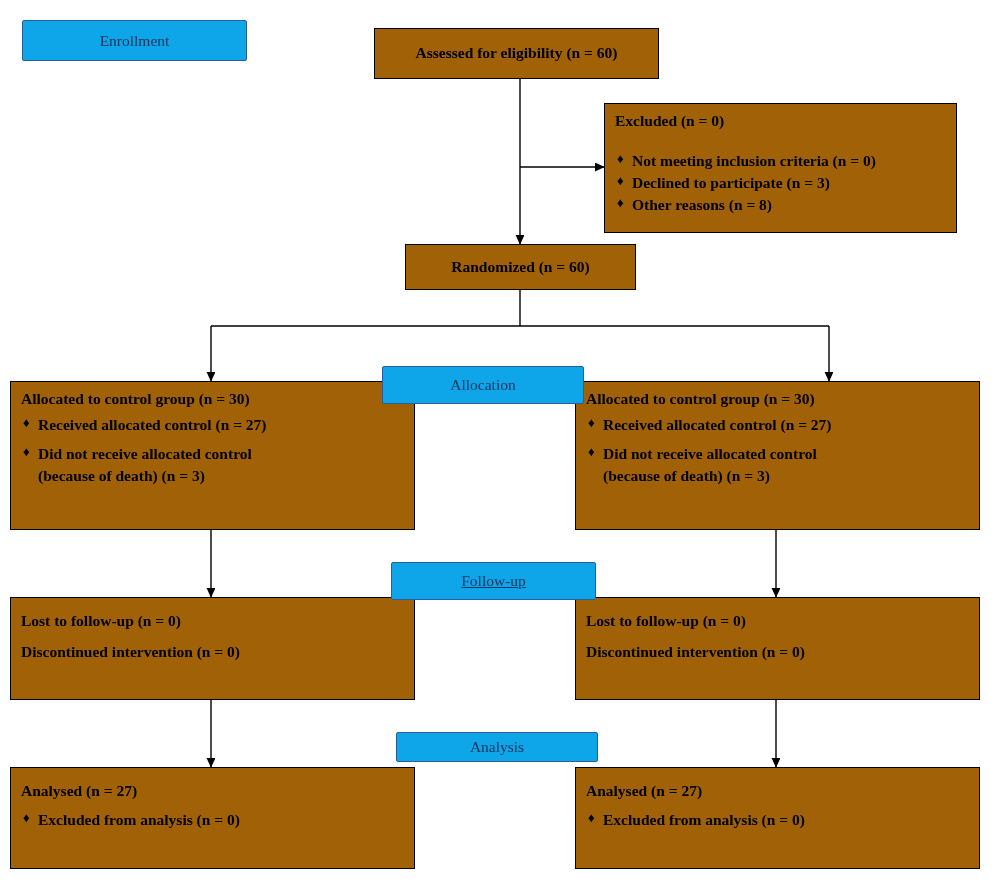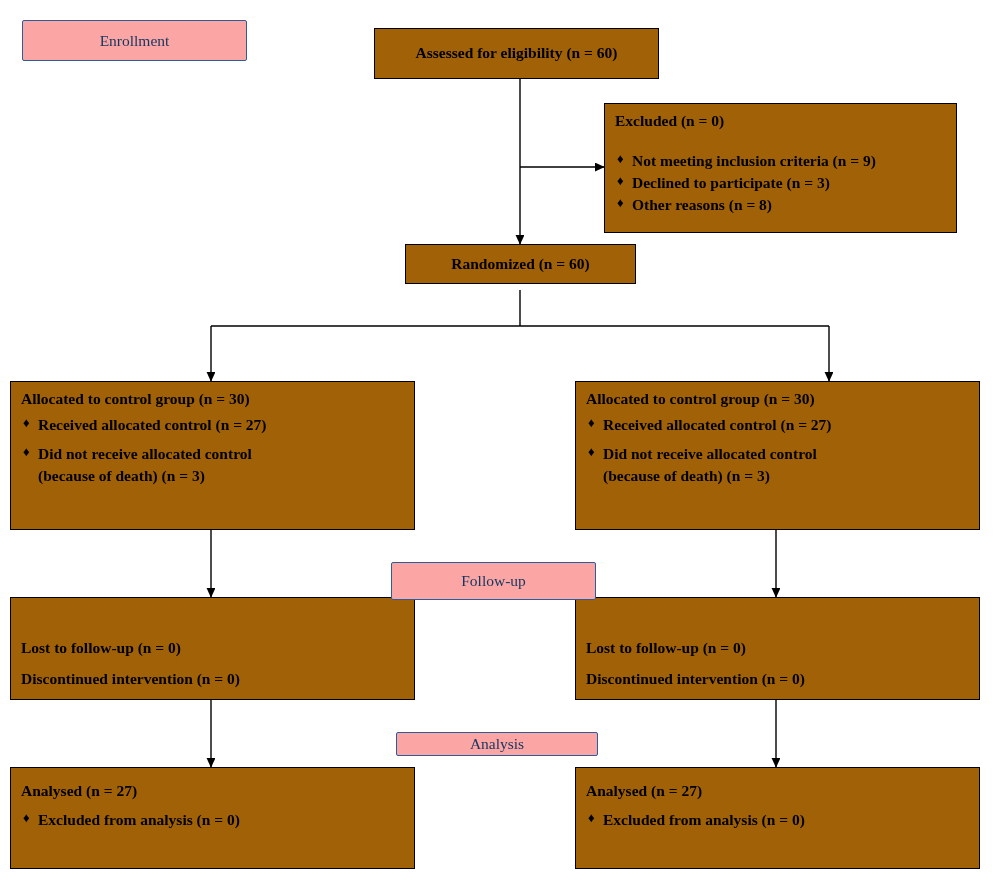--- a/index.html
+++ b/index.html
@@ -35,21 +35,21 @@
     line-height: 1.35;
     font-weight: bold;
   }
   .node .inner {
     padding: 7px 10px;
   }
   .stage {
     position: absolute;
     box-sizing: border-box;
     border: 1px solid #2a5d9e;
-    background: #fca5a5;
+    background: #0ea5e9;
     color: #12365e;
     text-align: center;
     font-size: 15.5px;
     display: flex;
     align-items: center;
     justify-content: center;
     border-radius: 2px;
   }
   .center {
     text-align: center;
@@ -72,21 +72,20 @@
     position: absolute;
     left: 2px;
     top: -1px;
     font-size: 13px;
   }
   .line2 {
     padding-left: 17px;
   }
   .plain-line {
     margin-bottom: 10px;
-    margin-top: 27px;
   }
 </style>
 </head>
 <body>
 
 <div id="canvas">
 
   <svg class="connectors" viewBox="0 0 1000 885">
     <defs>
       <marker id="arrow" markerWidth="9" markerHeight="9" refX="6.5" refY="3.2" orient="auto" markerUnits="strokeWidth">
@@ -117,38 +116,41 @@
   <div class="node" style="left:374px; top:28px; width:285px; height:51px;">
     <div class="center">Assessed for eligibility (n = 60)</div>
   </div>
 
   <div class="node" style="left:604px; top:103px; width:353px; height:130px;">
     <div class="inner">
       <div style="margin-bottom:19px;">Excluded (n = 0)</div>
       <ul class="bullets">
         <li>
           <span class="bullet-glyph">♦</span>
-          <span>Not meeting inclusion criteria (n = 9)</span>
+          <span>Not meeting inclusion criteria (n = 0)</span>
         </li>
         <li>
           <span class="bullet-glyph">♦</span>
           <span>Declined to participate (n = 3)</span>
         </li>
         <li>
           <span class="bullet-glyph">♦</span>
           <span>Other reasons (n = 8)</span>
         </li>
       </ul>
     </div>
   </div>
 
-  <div class="node" style="left:405px; top:244px; width:231px; height:40px;">
+  <div class="node" style="left:405px; top:244px; width:231px; height:46px;">
     <div class="center">Randomized (n = 60)</div>
   </div>
 
+  <div class="stage" style="left:382px; top:366px; width:202px; height:38px; z-index:5;">
+    <span>Allocation</span>
+  </div>
 
   <div class="node" style="left:10px; top:381px; width:405px; height:149px;">
     <div class="inner">
       <div style="margin-bottom:5px;">Allocated to control group (n = 30)</div>
       <ul class="bullets">
         <li>
           <span class="bullet-glyph">♦</span>
           <span>Received allocated control (n = 27)</span>
         </li>
         <li style="margin-top:8px;">
@@ -170,39 +172,39 @@
         </li>
         <li style="margin-top:8px;">
           <span class="bullet-glyph">♦</span>
           <span>Did not receive allocated control</span>
         </li>
       </ul>
       <div class="line2">(because of death) (n = 3)</div>
     </div>
   </div>
 
-  <div class="stage" style="left:391px; top:562px; width:205px; height:38px; z-index:5;">
+  <div class="stage" style="left:391px; top:562px; width:205px; height:38px; z-index:5;text-decoration:underline;">
     <span>Follow-up</span>
   </div>
 
   <div class="node" style="left:10px; top:597px; width:405px; height:103px;">
     <div class="inner" style="padding-top:13px;">
       <div class="plain-line">Lost to follow-up (n = 0)</div>
       <div>Discontinued intervention (n = 0)</div>
     </div>
   </div>
 
   <div class="node" style="left:575px; top:597px; width:405px; height:103px;">
     <div class="inner" style="padding-top:13px;">
       <div class="plain-line">Lost to follow-up (n = 0)</div>
       <div>Discontinued intervention (n = 0)</div>
     </div>
   </div>
 
-  <div class="stage" style="left:396px; top:732px; width:202px; height:24px; z-index:5;">
+  <div class="stage" style="left:396px; top:732px; width:202px; height:30px; z-index:5;">
     <span>Analysis</span>
   </div>
 
   <div class="node" style="left:10px; top:767px; width:405px; height:102px;">
     <div class="inner" style="padding-top:13px;">
       <div style="margin-bottom:8px;">Analysed (n = 27)</div>
       <ul class="bullets">
         <li>
           <span class="bullet-glyph">♦</span>
           <span>Excluded from analysis (n = 0)</span>

